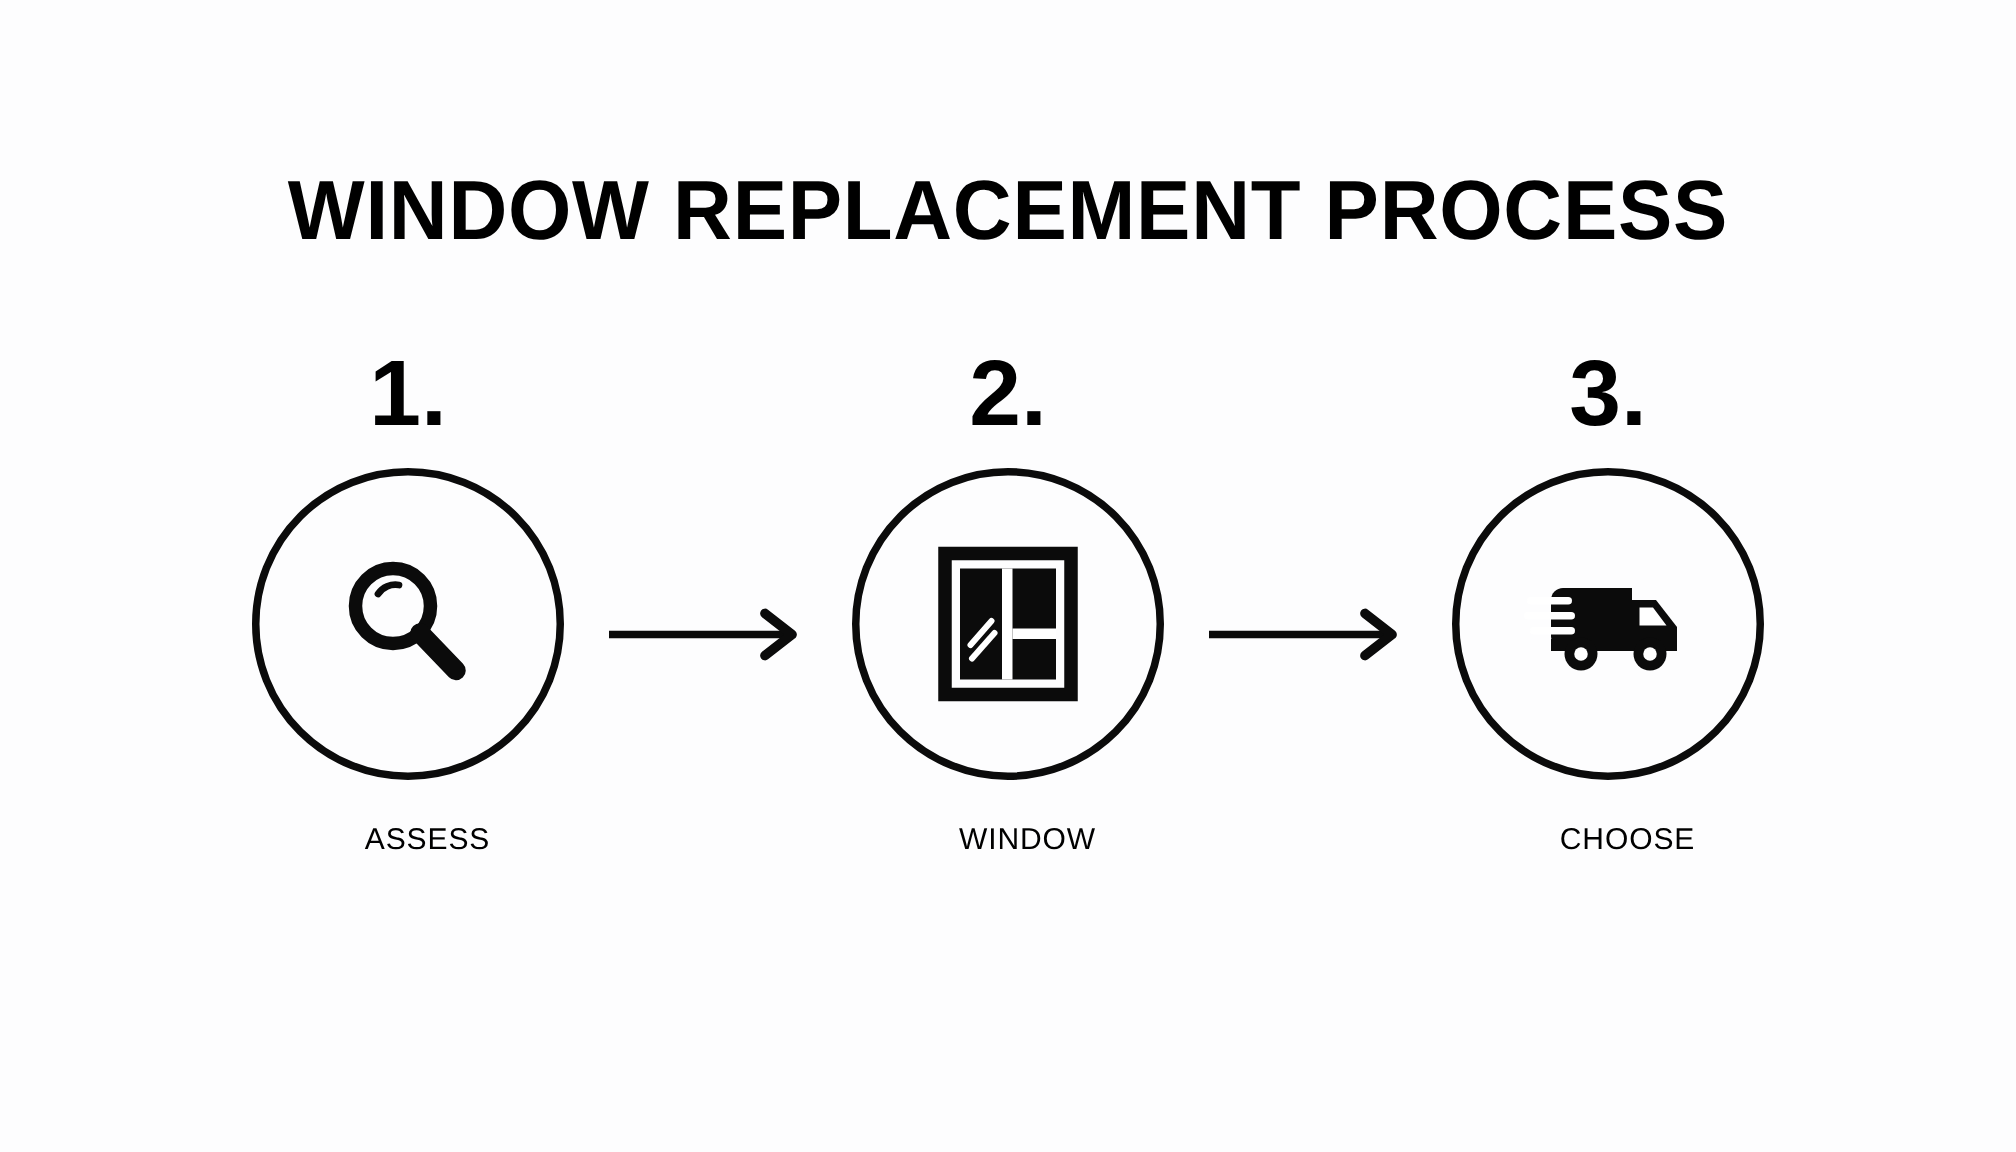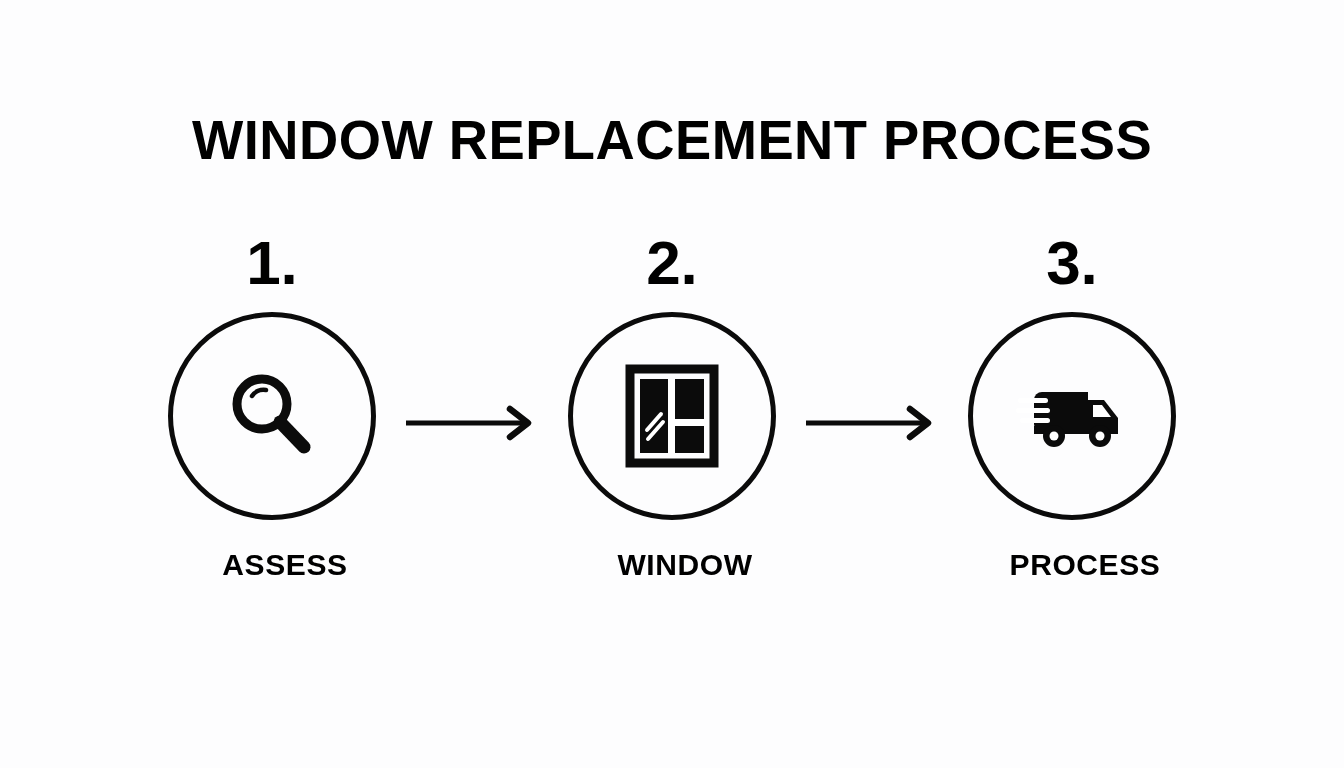--- a/index.html
+++ b/index.html
@@ -82,22 +82,22 @@
   .icon-holder {
     width: 112px;
     height: 112px;
     display: flex;
     align-items: center;
     justify-content: center;
   }
 
   .step-label {
     margin-top: 30px;
-    font-size: 30px;
-    font-weight: 700;
+    font-size: 20px;
+    font-weight: 400;
     letter-spacing: 0.6px;
     line-height: 1;
     margin-left: 26px;
   }
 
   
   .arrow-cell {
     width: 154px;
     height: 370px;
     display: flex;
@@ -189,17 +189,17 @@
             <rect x="0" y="30" width="34" height="5" rx="2.5" fill="#ffffff"></rect>
             <rect x="4" y="40" width="30" height="5" rx="2.5" fill="#ffffff"></rect>
 
             <circle cx="38" cy="58" r="11" fill="#0b0b0b"></circle>
             <circle cx="38" cy="58" r="4.5" fill="#ffffff"></circle>
             <circle cx="84" cy="58" r="11" fill="#0b0b0b"></circle>
             <circle cx="84" cy="58" r="4.5" fill="#ffffff"></circle>
           </svg>
         </div>
       </div>
-      <div class="step-label">PROCESS</div>
+      <div class="step-label">CHOOSE</div>
     </div>
 
   </div>
 </div>
 
 </body></html>

